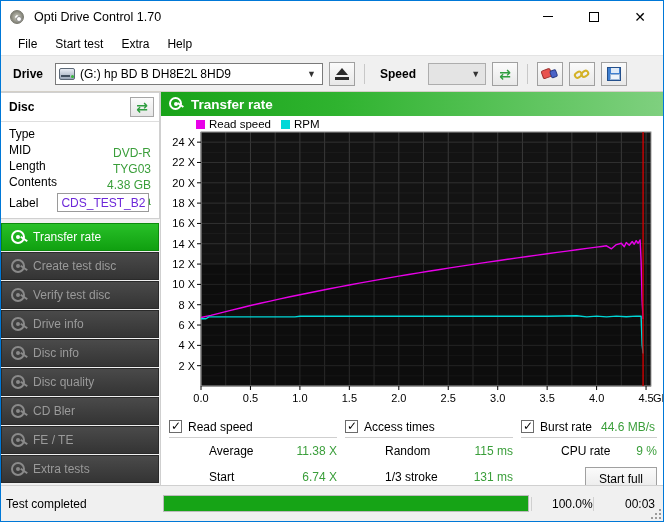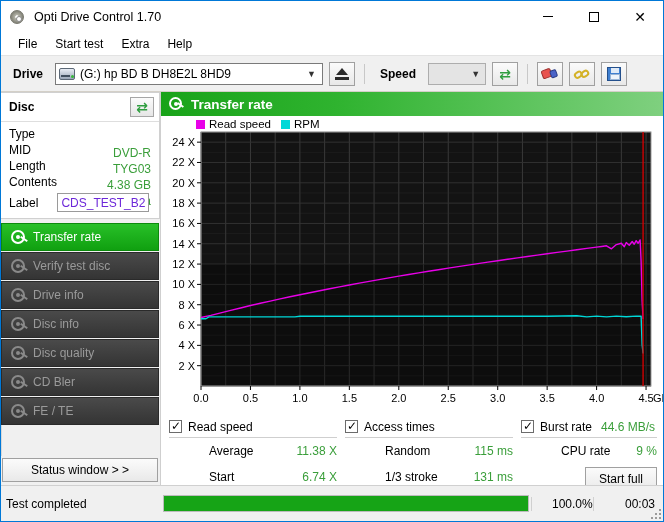--- a/index.html
+++ b/index.html
@@ -357,20 +357,28 @@
               <i class="slash"></i>
             </span>
           <span>Transfer rate</span>
         </div>
         <div class="nav">
           <span class="nav-icon">
               <i class="ring"></i>
               <i class="dot"></i>
               <i class="slash"></i>
             </span>
+          <span>Create test disc</span>
+        </div>
+        <div class="nav">
+          <span class="nav-icon">
+              <i class="ring"></i>
+              <i class="dot"></i>
+              <i class="slash"></i>
+            </span>
           <span>Verify test disc</span>
         </div>
         <div class="nav">
           <span class="nav-icon">
               <i class="ring"></i>
               <i class="dot"></i>
               <i class="slash"></i>
             </span>
           <span>Drive info</span>
         </div>
@@ -398,20 +406,28 @@
             </span>
           <span>CD Bler</span>
         </div>
         <div class="nav">
           <span class="nav-icon">
               <i class="ring"></i>
               <i class="dot"></i>
               <i class="slash"></i>
             </span>
           <span>FE / TE</span>
+        </div>
+        <div class="nav">
+          <span class="nav-icon">
+              <i class="ring"></i>
+              <i class="dot"></i>
+              <i class="slash"></i>
+            </span>
+          <span>Extra tests</span>
         </div>
       </div>
 
       <div class="left-spacer"></div>
       <div class="status-window-btn">Status window &gt; &gt;</div>
     </div>
 
     <div class="right">
       <div class="panel-head">
         <span class="ph-icon">

